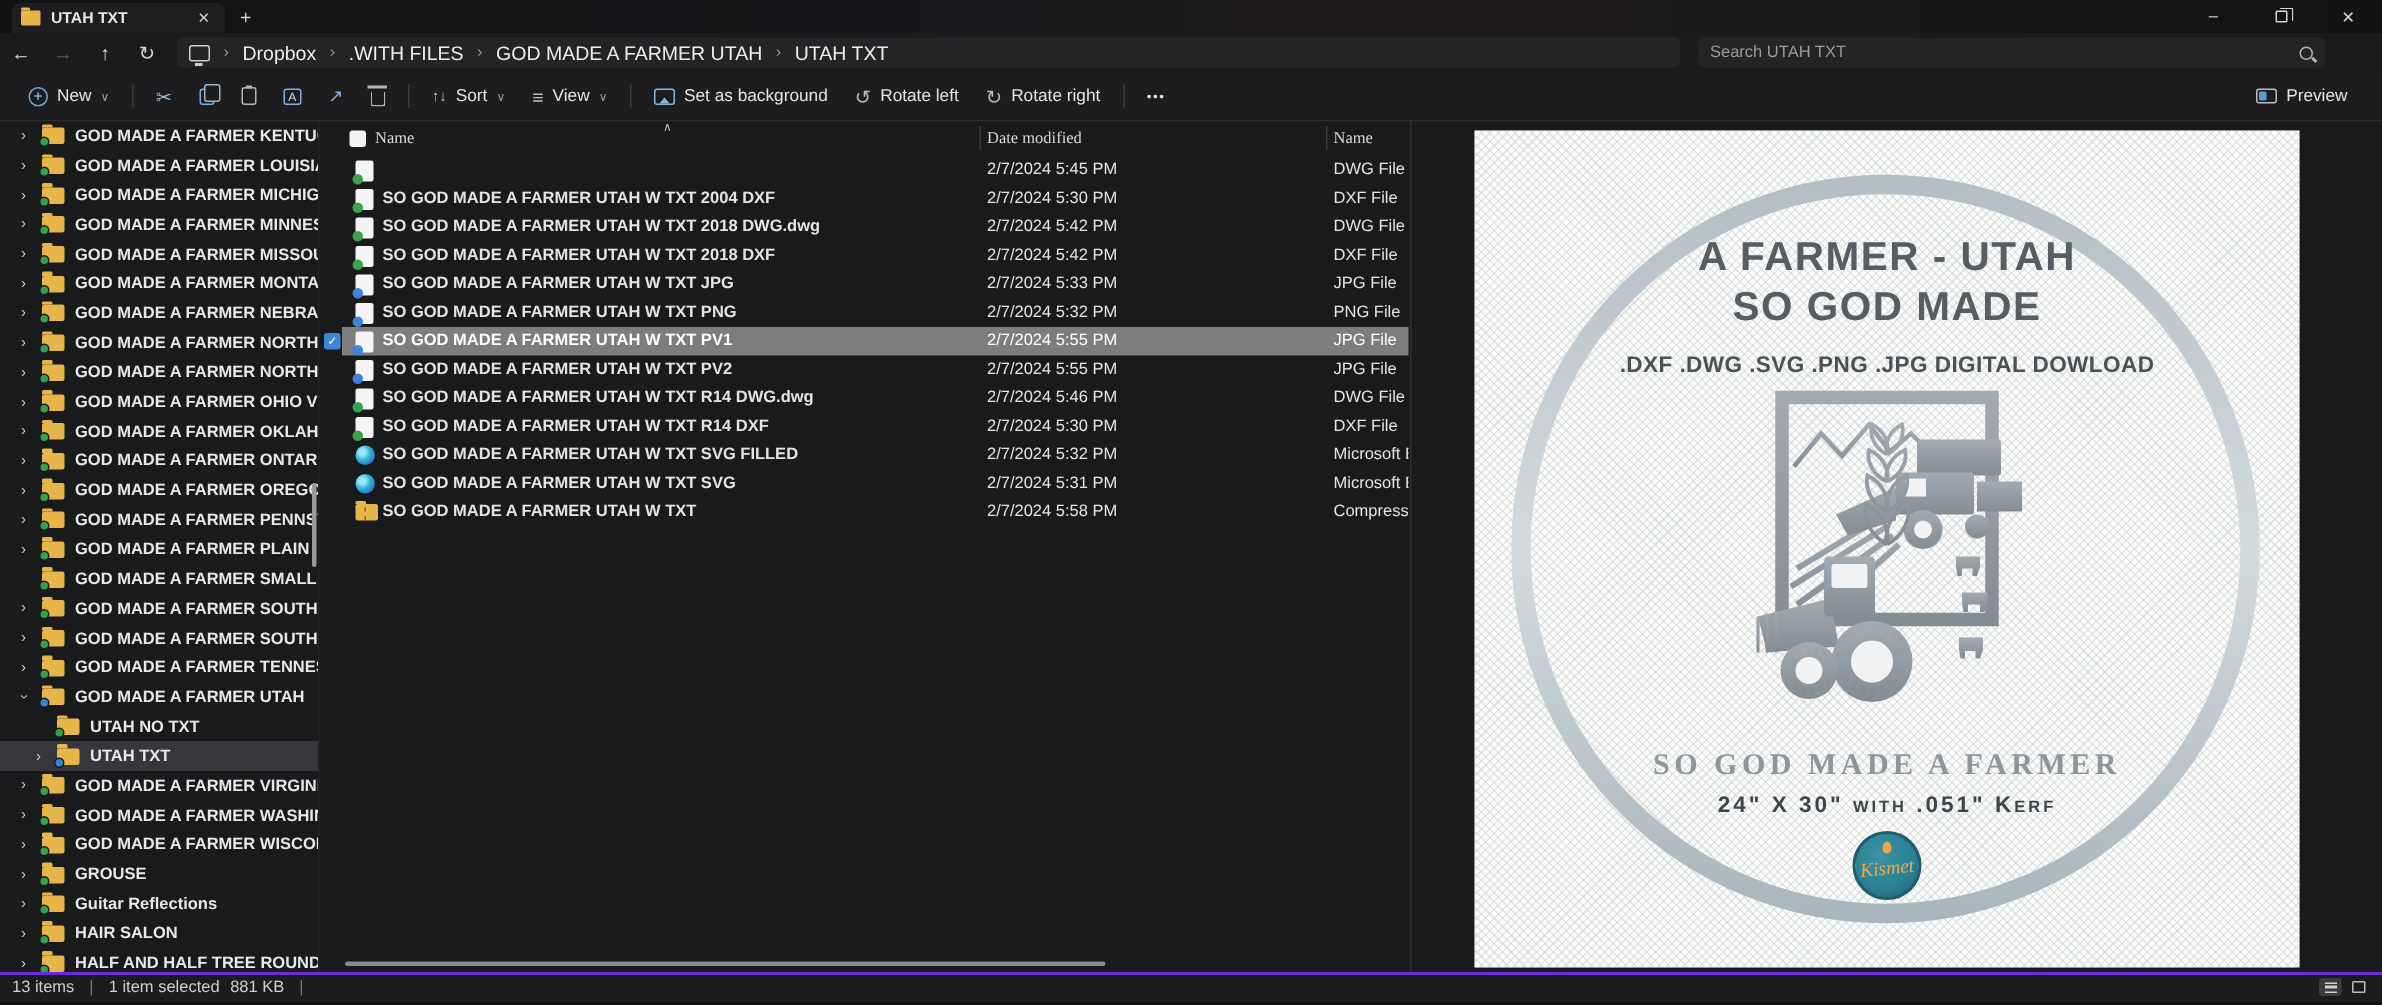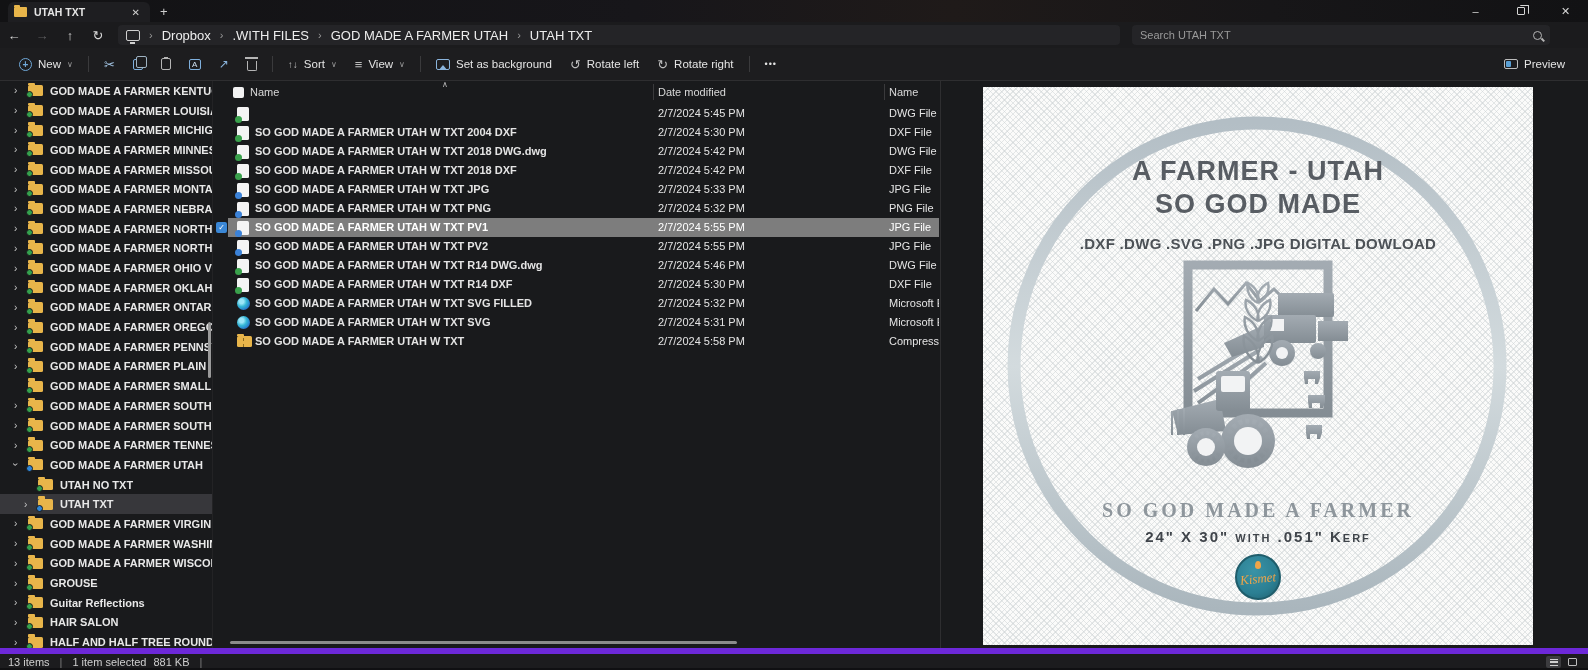--- a/index.html
+++ b/index.html
@@ -79,21 +79,21 @@
   .folder { width:15px; height:11px; background:#e8b54a; border-radius:1.5px; position:relative; flex:0 0 auto; margin-left:2px; }
   .folder::before { content:""; position:absolute; left:0; top:-2.5px; width:7px; height:2.5px; background:#e8b54a; border-radius:1px 1px 0 0; }
   .folder .badge { position:absolute; left:-2px; bottom:-2px; width:7px; height:7px; border-radius:50%; border:1px solid #191a1c; }
   .badge-green .badge { background:#35a14e; }
   .badge-blue .badge { background:#2f86d6; }
   .tree-label { font-size:11px; font-weight:bold; color:#e8e8e8; margin-left:7px; overflow:hidden; }
   .side-scroll { position:absolute; right:2px; top:241px; width:3px; height:56px; background:#9a9a9a; border-radius:2px; }
 
   
   .filepane { position:absolute; left:214px; top:0; width:727px; height:567px; border-right:1px solid #2e2e30; overflow:hidden; }
-  .list-header { position:relative; height:18px; margin:3px 1px 0 14px; color:#d8d8d8; font-size:11px; }
+  .list-header { position:relative; height:18px; margin:3px 1px 0 14px; color:#d8d8d8; font-size:11px;font-family:Liberation Serif, serif; }
   .hd-check { position:absolute; left:5px; top:3px; width:11px; height:11px; background:#f2f2f2; border-radius:2px; }
   .hd-name { position:absolute; left:22px; top:2px; }
   .hd-caret { position:absolute; left:214px; top:-4px; font-size:8px; color:#bdbdbd; }
   .hd-date { position:absolute; left:430px; top:2px; }
   .hd-type { position:absolute; left:661px; top:2px; }
   .hd-div1, .hd-div2 { position:absolute; top:0; width:1px; height:16px; background:#3a3a3c; }
   .hd-div1 { left:425px; } .hd-div2 { left:656px; }
   .rows { margin-top:2px; }
   .file-row { position:relative; height:19px; margin-left:14px; margin-right:1px; font-size:11px; color:#e4e4e4; }
   .file-row.selected { background:#7d7d7d; color:#ffffff; }
@@ -132,21 +132,21 @@
   .pv-size { position:absolute; top:441px; left:0; width:100%; text-align:center; font-size:15px; font-weight:bold;
     color:#3f444a; letter-spacing:2px; font-variant:small-caps; }
   .kismet { position:absolute; top:467px; left:50%; transform:translateX(-50%); width:46px; height:46px; border-radius:50%;
     background:radial-gradient(circle at 40% 35%, #3a93a6, #2b7f93 60%, #1f5d6b); border:2px solid #1f5d6b;
     display:flex; align-items:center; justify-content:center; }
   .kismet-flame { position:absolute; top:5px; left:50%; transform:translateX(-50%); width:6px; height:8px;
     background:#f0a548; border-radius:50% 50% 50% 50% / 60% 60% 40% 40%; }
   .kismet-text { font-family:"Liberation Serif", serif; font-style:italic; font-size:13px; color:#f0a548; transform:rotate(-6deg); margin-top:4px; }
 
   
-  .statusbar { position:absolute; left:0; top:648px; right:0; height:20px; background:#1c1c1e; border-top:6px solid #6d28d9;
+  .statusbar { position:absolute; left:0; top:648px; right:0; height:20px; background:#1c1c1e; border-top:2px solid #6d28d9;
     font-size:11px; color:#cfcfcf; display:flex; align-items:flex-start; padding:2px 8px 0 8px; }
   .sb-sep { margin:0 10px; color:#7a7a7a; }
   .sb-views { position:absolute; right:8px; top:2px; display:flex; gap:4px; }
   .view-btn { width:15px; height:12px; border-radius:2px; display:flex; align-items:center; justify-content:center; }
   .view-btn.active { background:#3c3c3f; }
   .lines-glyph { width:8px; height:7px; border-top:1.5px solid #d0d0d0; border-bottom:1.5px solid #d0d0d0; position:relative; }
   .lines-glyph::before { content:""; position:absolute; left:0; top:1.5px; width:8px; height:1.5px; background:#d0d0d0; }
   .rect-glyph { width:9px; height:8px; border:1.5px solid #bdbdbd; border-radius:1px; }
 </style>
 </head>

